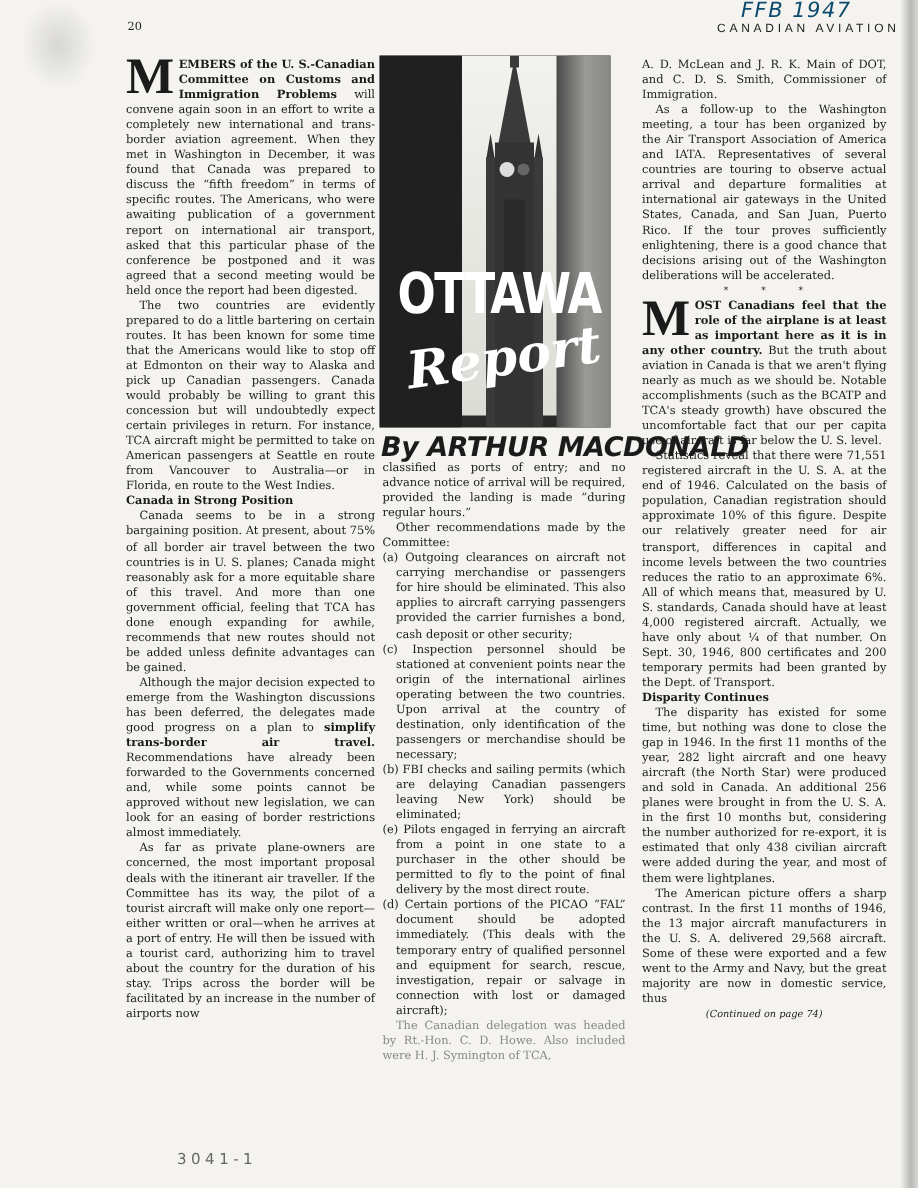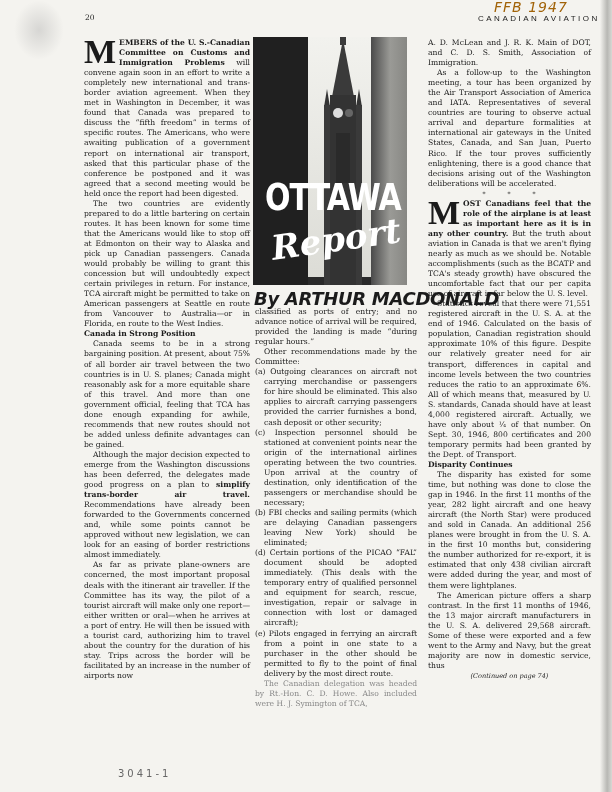--- a/index.html
+++ b/index.html
@@ -1,21 +1,21 @@
 <!DOCTYPE html>
 <html><head>
 <meta charset="utf-8">
 <style>
   html,body{margin:0;padding:0;}
   body{width:612px;height:792px;background:#f4f3ef;position:relative;overflow:hidden;font-family:"DejaVu Serif","Liberation Serif",serif;color:#1b1b1b;}
   .page{position:absolute;left:0;top:0;width:612px;height:792px;}
   .smudge{position:absolute;left:14px;top:0;width:50px;height:60px;background:radial-gradient(ellipse at center,rgba(160,160,160,.35),rgba(244,243,239,0) 70%);}
   .rightedge{position:absolute;right:0;top:0;width:12px;height:792px;background:linear-gradient(to right,#f4f3ef,#b8b8b4 60%,#d8d8d4);}
   .pagenum{position:absolute;left:85px;top:13px;font-size:7.5px;font-weight:normal;}
-  .handwrit{position:absolute;left:494px;top:-1px;font-family:"DejaVu Sans",sans-serif;font-style:italic;font-size:14px;letter-spacing:1px;color:#a16207;}
+  .handwrit{position:absolute;left:494px;top:-1px;font-family:"DejaVu Sans",sans-serif;font-style:italic;font-size:14px;letter-spacing:1px;color:#0c4a6e;}
   .magtitle{position:absolute;left:478px;top:14px;font-family:"Liberation Sans",sans-serif;font-size:8px;letter-spacing:2.5px;font-weight:normal;}
   .col{position:absolute;font-size:7.6px;line-height:10.05px;text-align:justify;}
   .col p{margin:0;text-indent:9px;}
   .col p.noind{text-indent:0;}
   .c1{left:84px;top:38px;width:166px;}
   .c2{left:255px;top:307px;width:162px;}
   .c3{left:428px;top:38px;width:163px;}
   .dropcap{float:left;font-size:34px;line-height:26px;margin:1px 3px 0 0;font-weight:bold;font-family:"Liberation Serif",serif;}
   .b{font-weight:bold;}
   .subhead{text-align:left;font-weight:bold;margin:7px 0 3px 0;text-indent:0 !important;}
@@ -77,28 +77,28 @@
 
   <div class="byline">By ARTHUR MACDONALD</div>
 
   <div class="col c2">
     <p class="noind">classified as ports of entry; and no advance notice of arrival will be required, provided the landing is made “during regular hours.”</p>
     <p>Other recommendations made by the Committee:</p>
     <div class="list">
       <p>(a) Outgoing clearances on aircraft not carrying merchandise or passengers for hire should be eliminated. This also applies to aircraft carrying passengers provided the carrier furnishes a bond, cash deposit or other security;</p>
       <p>(c) Inspection personnel should be stationed at convenient points near the origin of the international airlines operating between the two countries. Upon arrival at the country of destination, only identification of the passengers or merchandise should be necessary;</p>
       <p>(b) FBI checks and sailing permits (which are delaying Canadian passengers leaving New York) should be eliminated;</p>
+      <p>(e) Pilots engaged in ferrying an aircraft from a point in one state to a purchaser in the other should be permitted to fly to the point of final delivery by the most direct route.</p>
       <p>(d) Certain portions of the PICAO “FAL” document should be adopted immediately. (This deals with the temporary entry of qualified personnel and equipment for search, rescue, investigation, repair or salvage in connection with lost or damaged aircraft);</p>
-      <p>(e) Pilots engaged in ferrying an aircraft from a point in one state to a purchaser in the other should be permitted to fly to the point of final delivery by the most direct route.</p>
     </div>
     <p class="faint">The Canadian delegation was headed by Rt.-Hon. C. D. Howe. Also included were H. J. Symington of TCA,</p>
   </div>
 
   <div class="col c3">
-    <p class="noind">A. D. McLean and J. R. K. Main of DOT, and C. D. S. Smith, Association of Immigration.</p>
+    <p class="noind">A. D. McLean and J. R. K. Main of DOT, and C. D. S. Smith, Commissioner of Immigration.</p>
     <p>As a follow-up to the Washington meeting, a tour has been organized by the Air Transport Association of America and IATA. Representatives of several countries are touring to observe actual arrival and departure formalities at international air gateways in the United States, Canada, and San Juan, Puerto Rico. If the tour proves sufficiently enlightening, there is a good chance that decisions arising out of the Washington deliberations will be accelerated.</p>
     <p class="stars">* * *</p>
     <p class="noind">
       <span class="dropcap">M</span><span class="b">OST Canadians feel that the role of the airplane is at least as important here as it is in any other country.</span><span> But the truth about aviation in Canada is that we aren't flying nearly as much as we should be. Notable accomplishments (such as the BCATP and TCA's steady growth) have obscured the uncomfortable fact that our per capita use of aircraft is far below the U. S. level.</span>
     </p>
     <p>Statistics reveal that there were 71,551 registered aircraft in the U. S. A. at the end of 1946. Calculated on the basis of population, Canadian registration should approximate 10% of this figure. Despite our relatively greater need for air transport, differences in capital and income levels between the two countries reduces the ratio to an approximate 6%. All of which means that, measured by U. S. standards, Canada should have at least 4,000 registered aircraft. Actually, we have only about ¼ of that number. On Sept. 30, 1946, 800 certificates and 200 temporary permits had been granted by the Dept. of Transport.</p>
     <p class="subhead">Disparity Continues</p>
     <p>The disparity has existed for some time, but nothing was done to close the gap in 1946. In the first 11 months of the year, 282 light aircraft and one heavy aircraft (the North Star) were produced and sold in Canada. An additional 256 planes were brought in from the U. S. A. in the first 10 months but, considering the number authorized for re-export, it is estimated that only 438 civilian aircraft were added during the year, and most of them were lightplanes.</p>
     <p>The American picture offers a sharp contrast. In the first 11 months of 1946, the 13 major aircraft manufacturers in the U. S. A. delivered 29,568 aircraft. Some of these were exported and a few went to the Army and Navy, but the great majority are now in domestic service, thus</p>
     <p class="cont">(Continued on page 74)</p>

